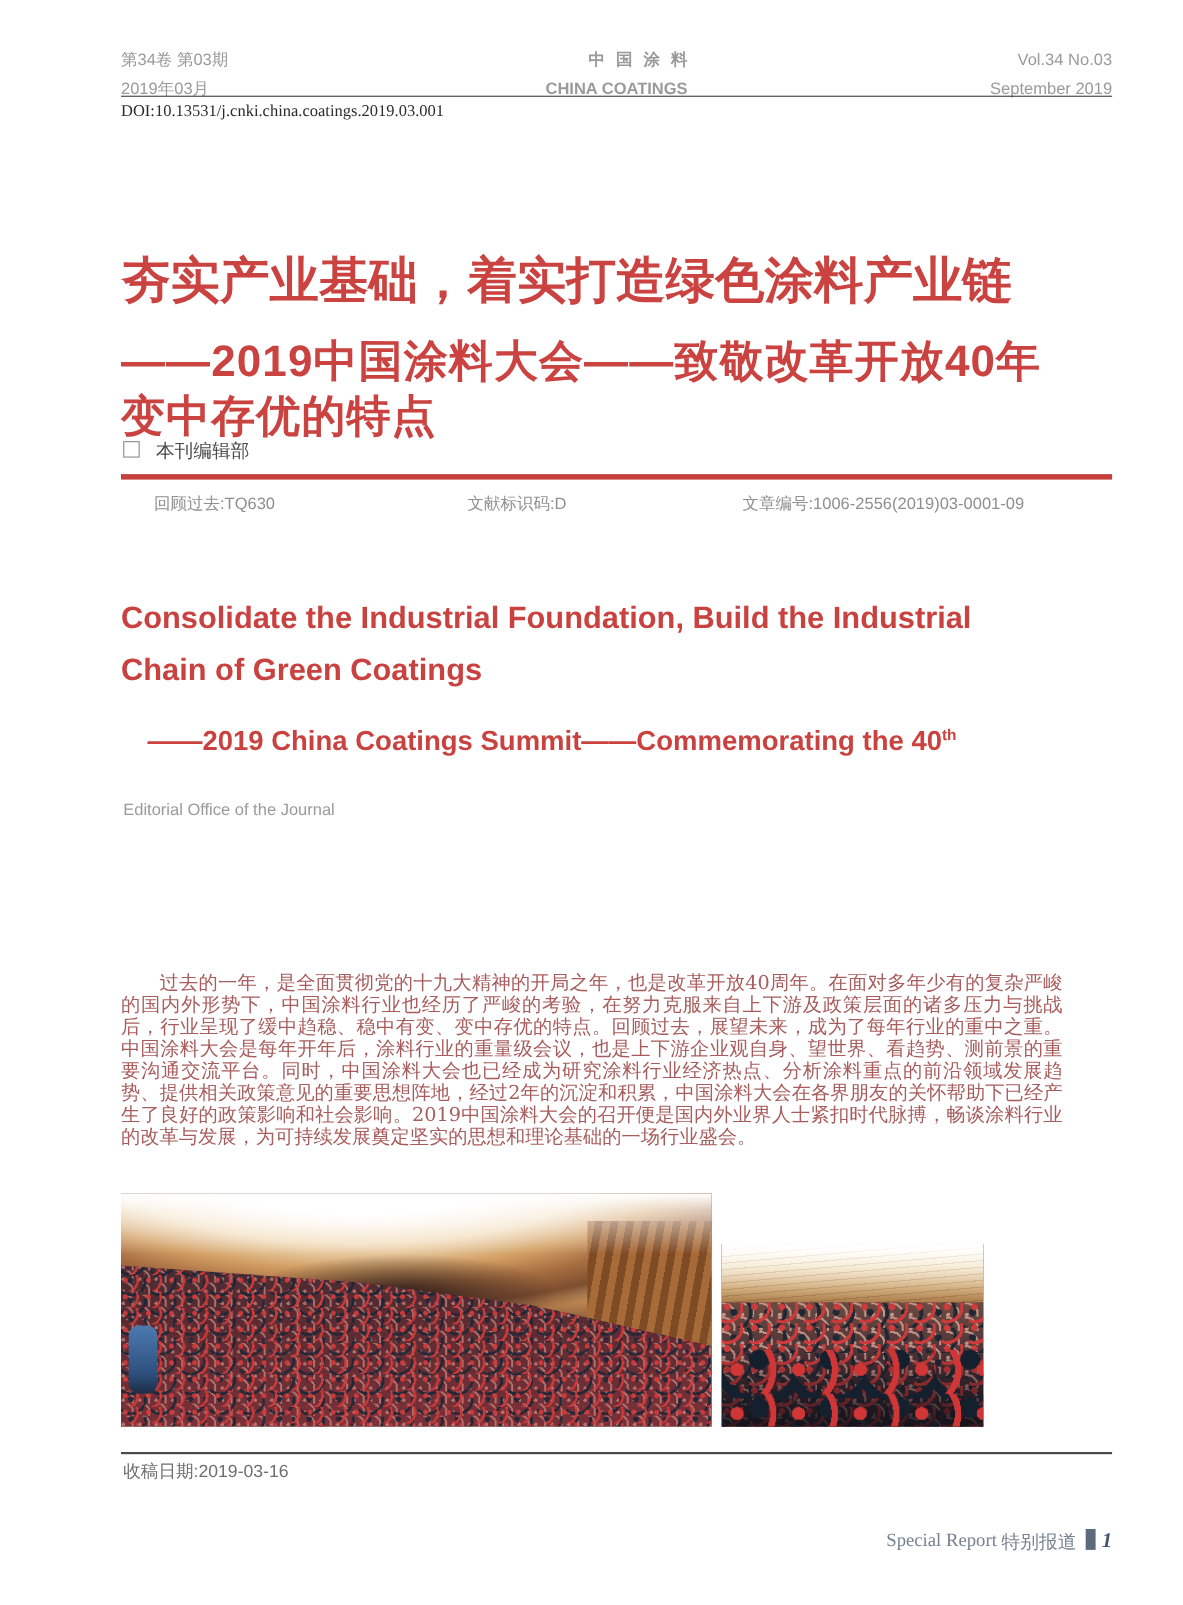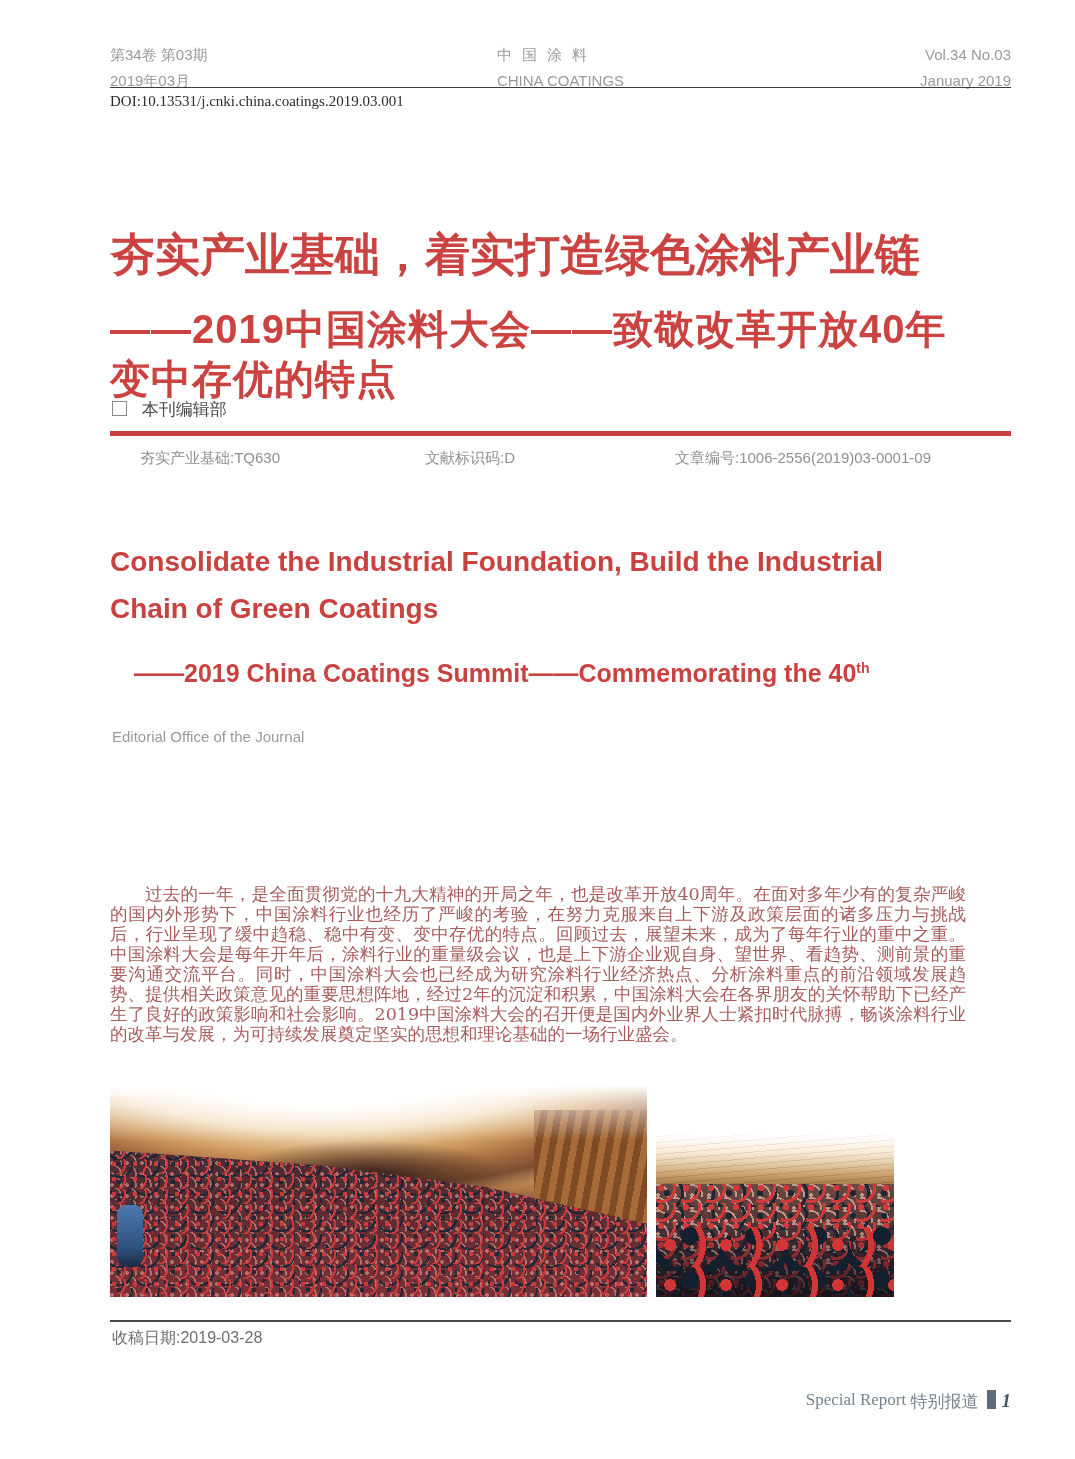--- a/index.html
+++ b/index.html
@@ -3,21 +3,21 @@
 <meta charset="utf-8">
 <style>
   html,body{margin:0;padding:0;background:#ffffff;}
   .page{position:relative;width:1075px;height:1459px;background:#ffffff;overflow:hidden;
         font-family:"Liberation Sans",sans-serif;padding-left:44px;}
 
   
   .journal-header{position:absolute;top:42px;left:110px;right:108px;height:44px;
     color:#9a9a9a;font-size:15px;line-height:26px;}
   .jh-left{position:absolute;left:0;top:0;text-align:left;}
-  .jh-center{position:absolute;left:50%;top:0;transform:translateX(-50%);text-align:left;}
+  .jh-center{position:absolute;left:50%;top:0;transform:translateX(-50%);text-align:right;font-weight:bold;}
   .jh-center .cn{letter-spacing:10px;margin-right:-10px;}
   .jh-right{position:absolute;right:0;top:0;text-align:right;}
   .header-rule{position:absolute;top:87px;left:110px;right:108px;height:1px;background:#3c3c3c;}
   .doi-line{position:absolute;top:93px;left:110px;font-family:"Liberation Serif",serif;
     font-size:15px;color:#2b2b2b;}
 
   
   .cn-title{position:absolute;top:226px;left:110px;right:60px;color:#ca4340;font-weight:900;}
   .cn-title .l1{font-size:45px;line-height:58px;white-space:nowrap;letter-spacing:0px;}
   .cn-title .l2{font-size:40px;line-height:50px;white-space:nowrap;margin-top:20px;letter-spacing:1px;}
@@ -116,42 +116,42 @@
     <div class="jh-left">
       <div>第34卷 第03期</div>
       <div>2019年03月</div>
     </div>
     <div class="jh-center">
       <div class="cn">中国涂料</div>
       <div>CHINA COATINGS</div>
     </div>
     <div class="jh-right">
       <div>Vol.34  No.03</div>
-      <div>January 2019</div>
+      <div>September 2019</div>
     </div>
   </div>
 
   <div class="header-rule"></div>
   <div class="doi-line">DOI:10.13531/j.cnki.china.coatings.2019.03.001</div>
 
   <div class="cn-title">
     <div class="l1">夯实产业基础，着实打造绿色涂料产业链</div>
     <div class="l2">——2019中国涂料大会——致敬改革开放40年</div>
     <div class="l3">变中存优的特点</div>
   </div>
 
   <div class="author-line">
     <span class="author-square"></span>
     <span>本刊编辑部</span>
   </div>
 
   <div class="red-rule"></div>
 
   <div class="meta-row">
-    <span class="meta-clc">夯实产业基础:TQ630</span>
+    <span class="meta-clc">回顾过去:TQ630</span>
     <span class="meta-doc">文献标识码:D</span>
     <span class="meta-id">文章编号:1006-2556(2019)03-0001-09</span>
   </div>
 
   <div class="en-title">
     <div class="e1">Consolidate the Industrial Foundation, Build the Industrial</div>
     <div class="e2">Chain of Green Coatings</div>
     <div class="sub">
       <div class="e3"><span>——2019 China Coatings Summit——Commemorating the 40</span><sup>th</sup></div>
     </div>
@@ -170,21 +170,21 @@
       <div class="pl-person"></div>
     </div>
     <div class="photo photo-right">
       <div class="pr-ceiling"></div>
       <div class="pr-crowd"></div>
       <div class="pr-front"></div>
     </div>
   </div>
 
   <div class="footnote-rule"></div>
-  <div class="received-line">收稿日期:2019-03-28</div>
+  <div class="received-line">收稿日期:2019-03-16</div>
 
   <div class="page-footer">
     <span>Special Report</span>
     <span class="sep"> </span>
     <span>特别报道</span>
     <span class="footer-bar"></span>
     <span class="footer-page">1</span>
   </div>
 
 </div>

